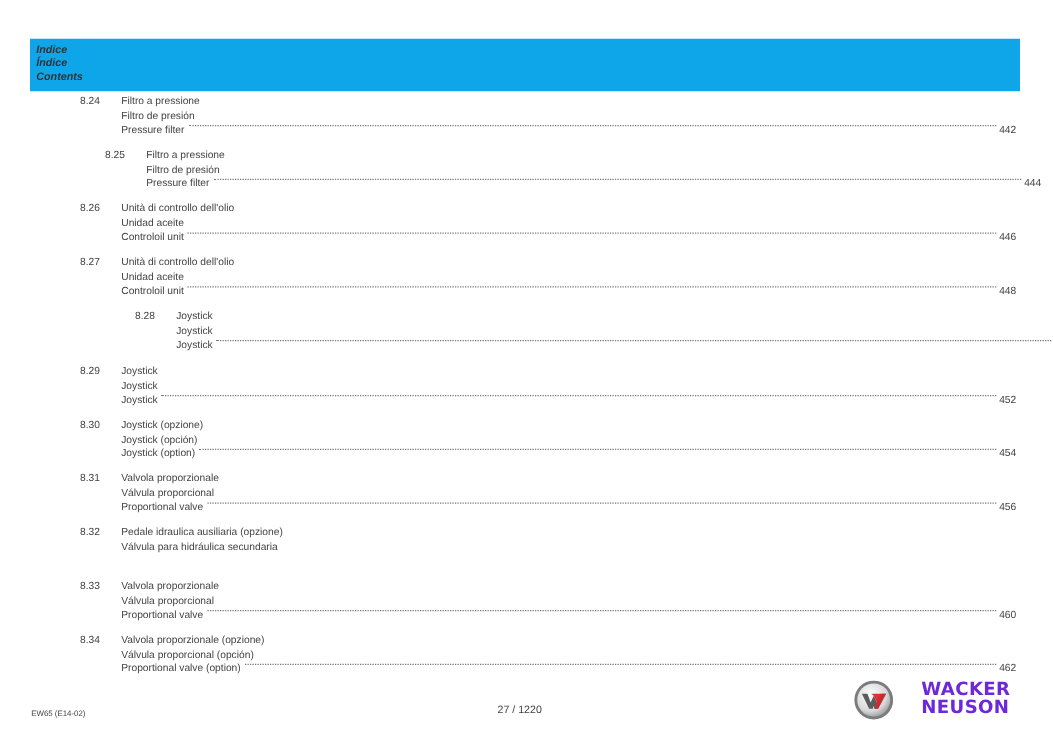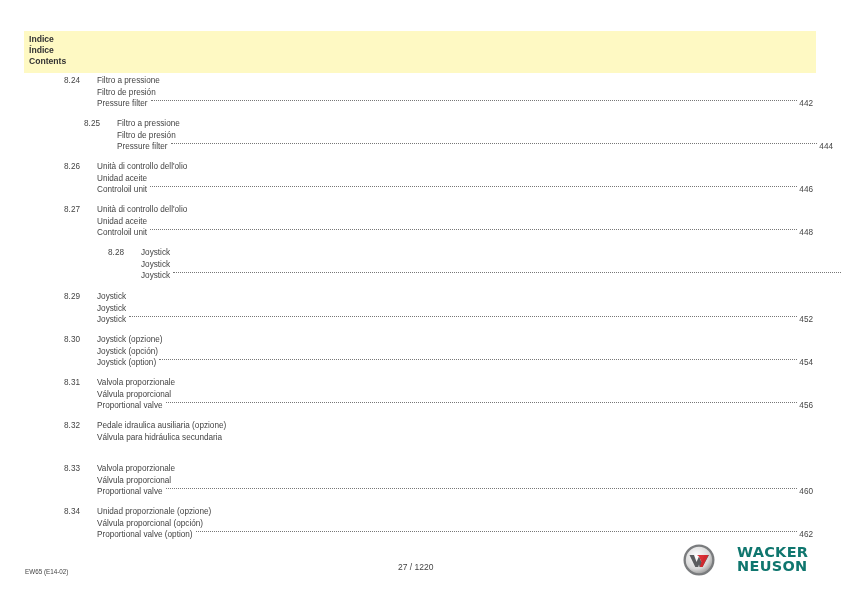--- a/index.html
+++ b/index.html
@@ -3,21 +3,22 @@
 <meta charset="utf-8">
 <style>
   html, body { margin: 0; padding: 0; }
   body {
     width: 842px; height: 596px; position: relative; overflow: hidden;
     background: #ffffff; color: #3a3a3a;
     font-family: "Liberation Sans", sans-serif;
   }
   .header {
     position: absolute; left: 24px; top: 31px; width: 792px; height: 42px;
-    background: #fef9c3;
+    background: #0ea5e9;
+    font-style: italic;
   }
   .header .hl {
     position: absolute; left: 5px; font-size: 8.6px; font-weight: bold; color: #333;
     line-height: 10.8px;
   }
   .toc { position: absolute; left: 0; top: 73px; width: 842px; }
   .entry { position: absolute; left: 0; width: 842px; height: 40px; text-decoration: underline; }
   .num {
     position: absolute; left: 40px; width: 40px; text-align: right;
     font-size: 8.2px; color: #444; top: 3px;
@@ -39,21 +40,21 @@
     position: absolute; left: 25px; top: 568px; font-size: 6.3px; color: #444;
   }
   .footer-page {
     position: absolute; left: 398px; top: 562px; font-size: 8.5px; color: #444;
   }
   .logo-w {
     position: absolute; left: 683px; top: 544px; width: 32px; height: 32px;
   }
   .brand {
     position: absolute; left: 737px; top: 545px; font-family: "DejaVu Sans", sans-serif;
-    font-weight: bold; color: #0f766e; font-size: 14.5px; line-height: 14px;
+    font-weight: bold; color: #6d28d9; font-size: 14.5px; line-height: 14px;
     letter-spacing: 0.3px;
   }
 </style>
 </head>
 <body>
 
 <div class="header">
   <div class="hl" style="top:3px">Indice</div>
   <div class="hl" style="top:14px">Índice</div>
   <div class="hl" style="top:25px">Contents</div>
@@ -150,21 +151,21 @@
     <div class="line l1">Valvola proporzionale</div>
     <div class="line l2">Válvula proporcional</div>
     <div class="last">
       <span class="t">Proportional valve</span>
       <span class="dots"></span>
       <span class="pg">460</span>
     </div>
   </div>
     <div class="entry" style="top: 431px; padding-left: 11px;">
     <div class="num">8.34</div>
-    <div class="line l1">Unidad proporzionale (opzione)</div>
+    <div class="line l1">Valvola proporzionale (opzione)</div>
     <div class="line l2">Válvula proporcional (opción)</div>
     <div class="last">
       <span class="t">Proportional valve (option)</span>
       <span class="dots"></span>
       <span class="pg">462</span>
     </div>
   </div>
   </div>
 
 <div class="footer-left">EW65 (E14-02)</div>

